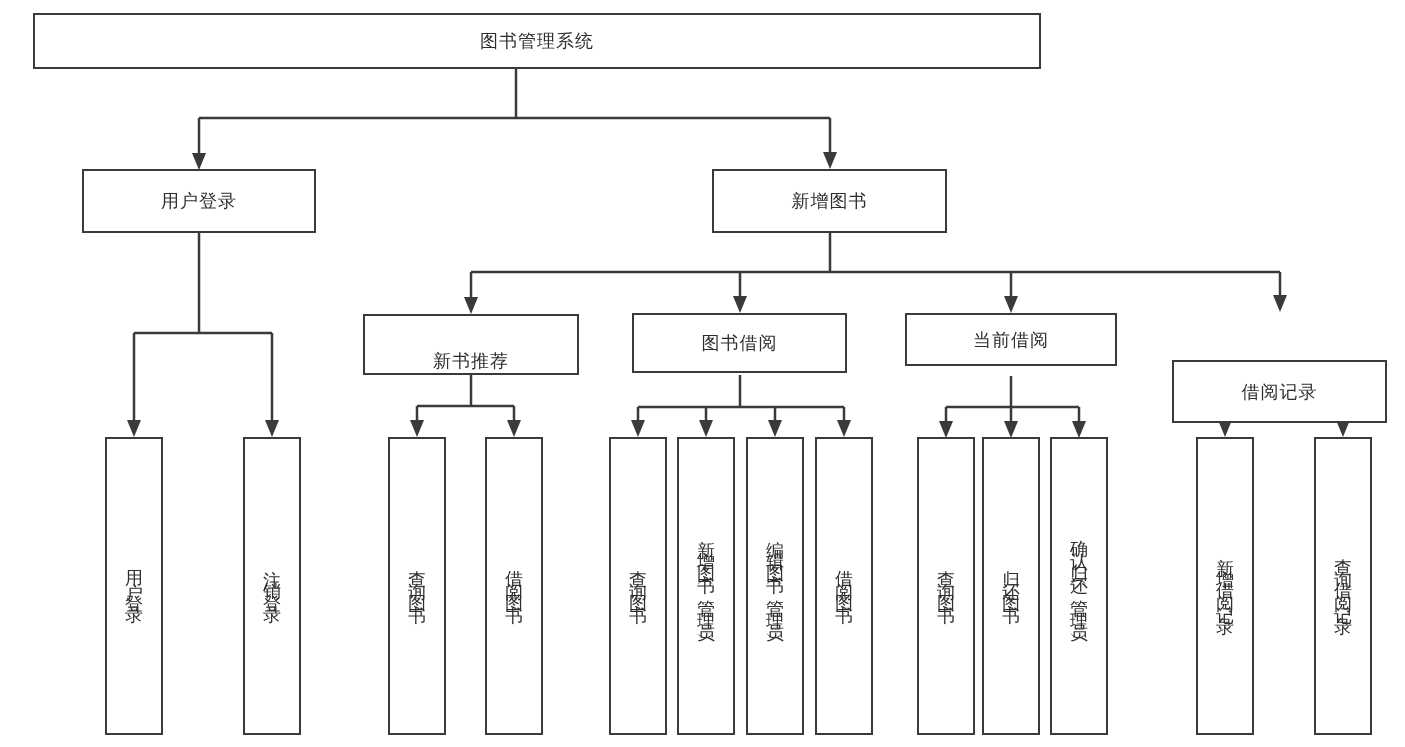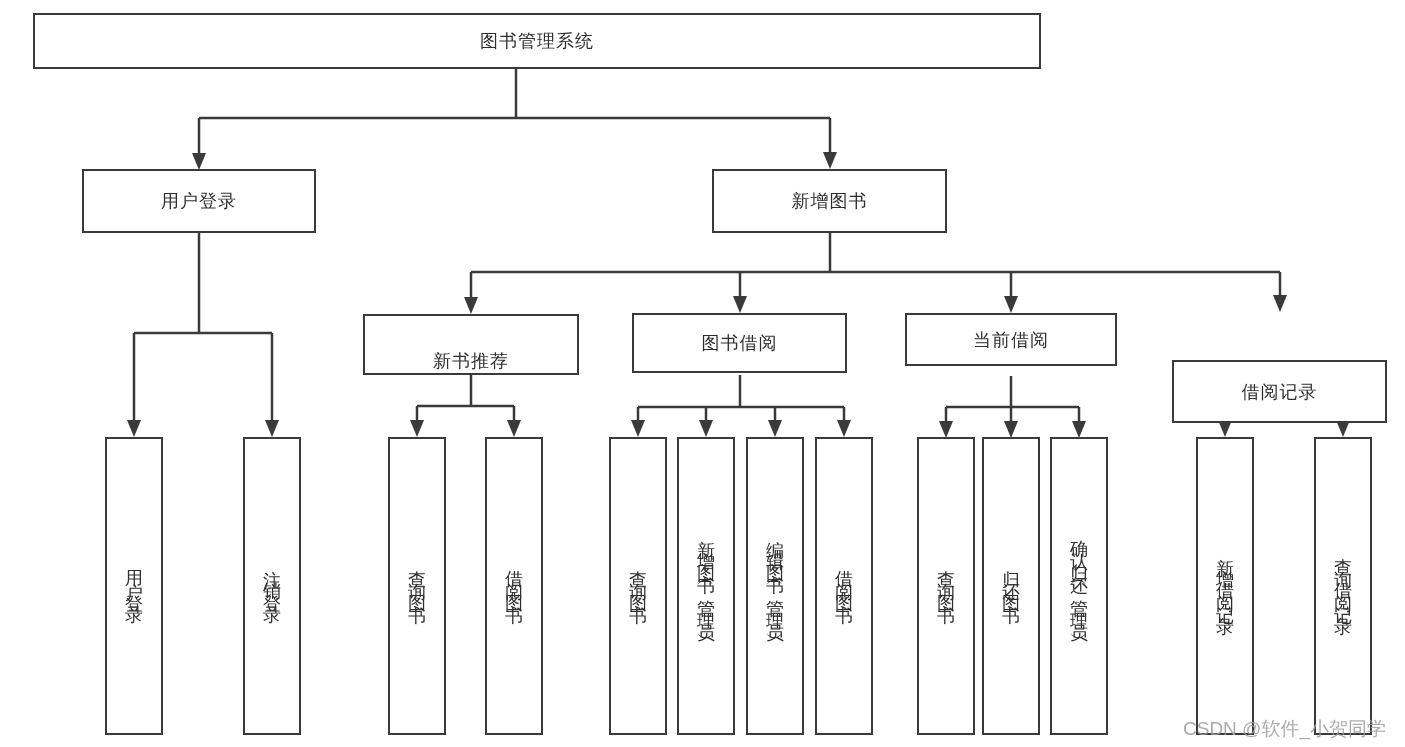--- a/index.html
+++ b/index.html
@@ -169,15 +169,14 @@
     <span>确认归还（管理员）</span>
   </div>
 
   <div class="leaf" style="left:1196px;">
     <span>新增借阅记录</span>
   </div>
   <div class="leaf" style="left:1314px;">
     <span>查询借阅记录</span>
   </div>
 
-  <div class="watermark">CSDN @软件_小贺同学</div>
 
 </div>
 
 </body></html>

